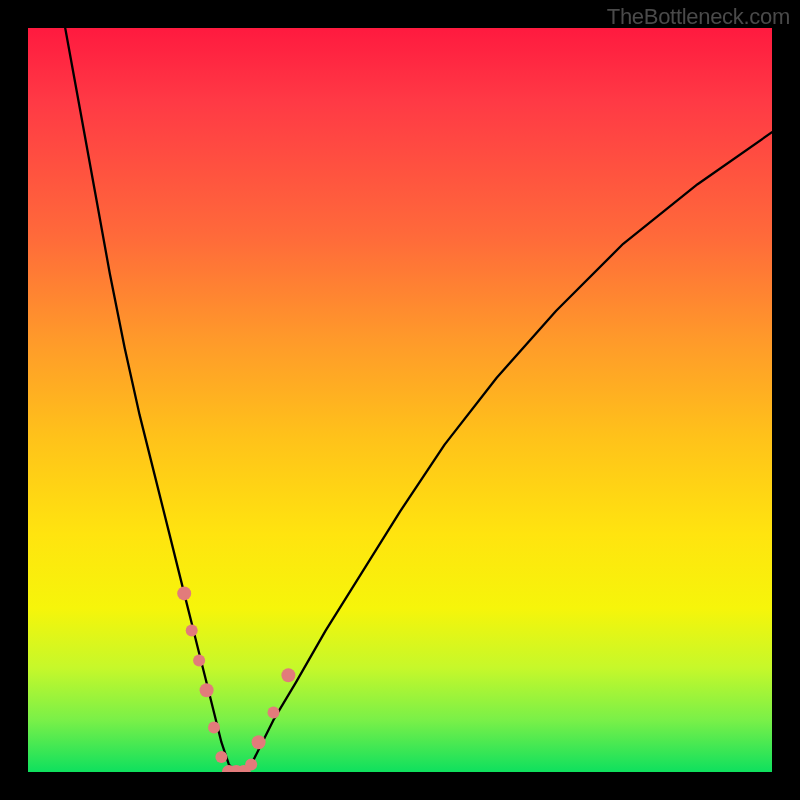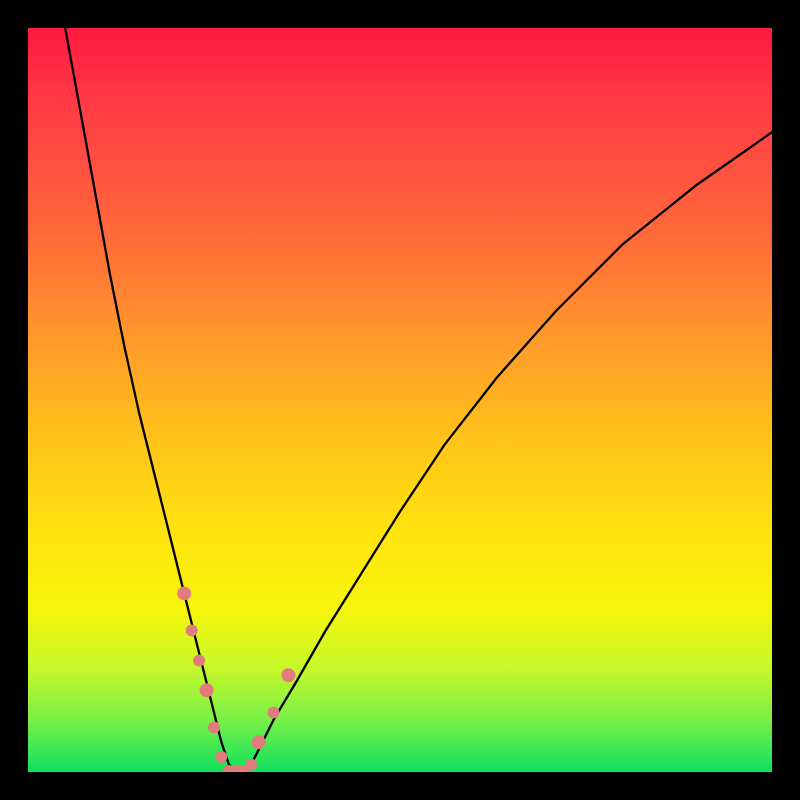--- a/index.html
+++ b/index.html
@@ -51,20 +51,21 @@
     left: 0;
     top: 0;
     width: 744px;
     height: 744px;
   }
 </style>
 </head>
 <body>
 
 <div class="frame">
+  <div class="watermark">TheBottleneck.com</div>
 
   <div class="plot">
     <svg class="overlay" viewBox="0 0 744 744" preserveAspectRatio="none">
       <path id="curve-path" fill="none" stroke="#000" stroke-width="2.3" stroke-linecap="round" stroke-linejoin="round" d="M37.2 0.0 L52.1 81.8 L67.0 163.7 L81.8 245.5 L96.7 319.9 L111.6 386.9 L126.5 446.4 L141.4 505.9 L156.2 565.4 L163.7 595.2 L171.1 625.0 L178.6 654.7 L186.0 684.5 L193.4 714.2 L200.9 736.6 L208.3 744.0 L215.8 744.0 L223.2 736.6 L230.6 721.7 L245.5 691.9 L267.8 654.7 L297.6 602.6 L334.8 543.1 L372.0 483.6 L416.6 416.6 L468.7 349.7 L528.2 282.7 L595.2 215.8 L669.6 156.2 L744.0 104.2"></path>
       <g id="marker-group">
           <circle cx="156.2" cy="565.4" r="7" fill="#e27b7b"></circle>
           <circle cx="163.7" cy="602.6" r="6" fill="#e27b7b"></circle>
           <circle cx="171.1" cy="632.4" r="6" fill="#e27b7b"></circle>
           <circle cx="178.6" cy="662.2" r="7" fill="#e27b7b"></circle>
           <circle cx="186.0" cy="699.4" r="6" fill="#e27b7b"></circle>

